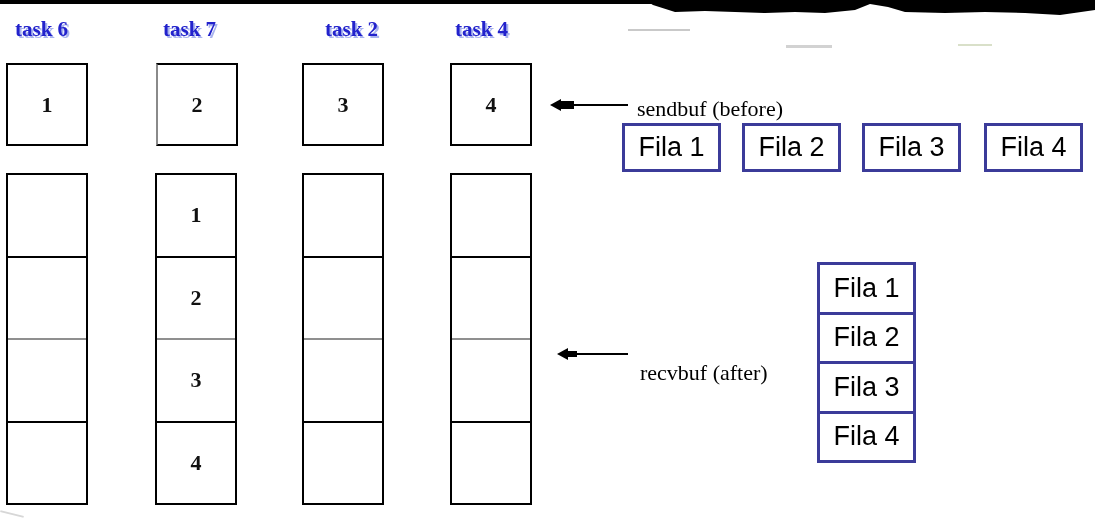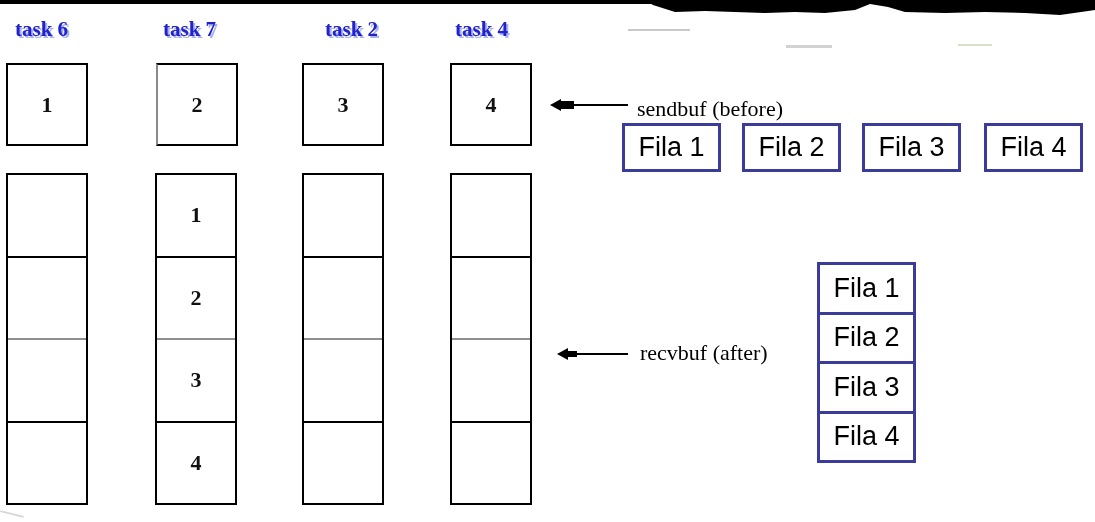--- a/index.html
+++ b/index.html
@@ -117,21 +117,21 @@
   <div class="recv-col" style="left:450px;">
     <div class="recv-cell"></div>
     <div class="recv-cell d-black"></div>
     <div class="recv-cell d-gray"></div>
     <div class="recv-cell d-black"></div>
   </div>
 
   <div class="arrow-head" style="left:557px;top:348px;"></div>
   <div class="arrow-thick" style="left:568px;top:351px;width:9px;height:6px;"></div>
   <div class="arrow-line" style="left:565px;top:353px;width:63px;"></div>
-  <div class="buf-label" style="left:640px;top:340px;">recvbuf (after)</div>
+  <div class="buf-label" style="left:640px;top:360px;">recvbuf (after)</div>
 
   <div class="fila-stack">
     <div class="fila-stack-cell">Fila 1</div>
     <div class="fila-stack-cell">Fila 2</div>
     <div class="fila-stack-cell">Fila 3</div>
     <div class="fila-stack-cell">Fila 4</div>
   </div>
 
 </div>
 

